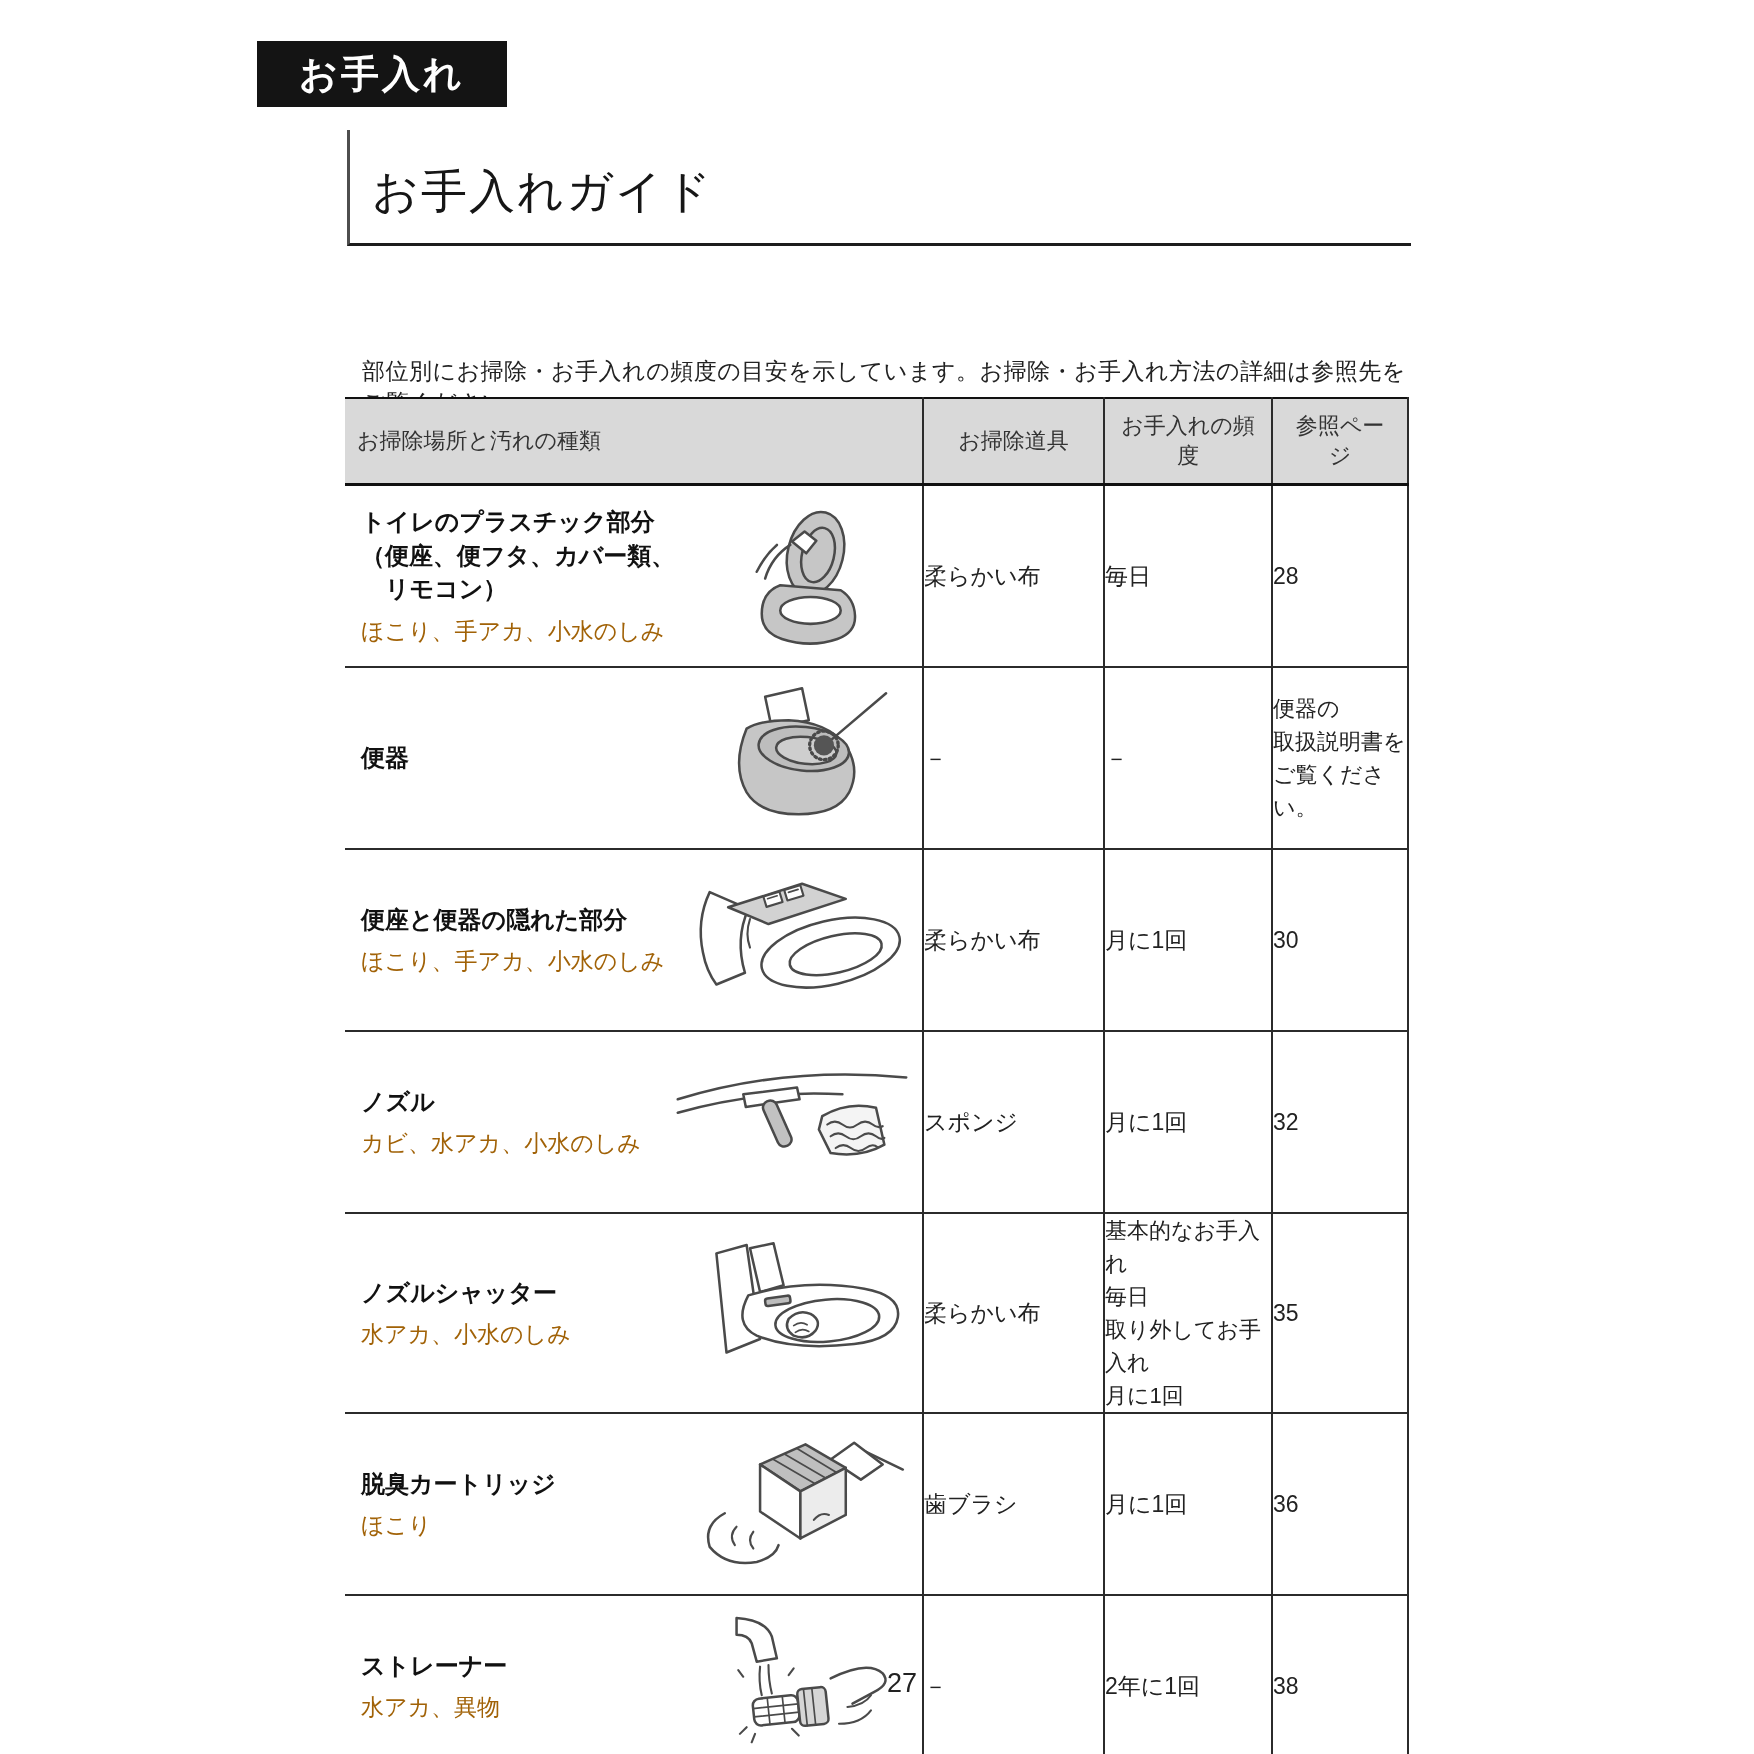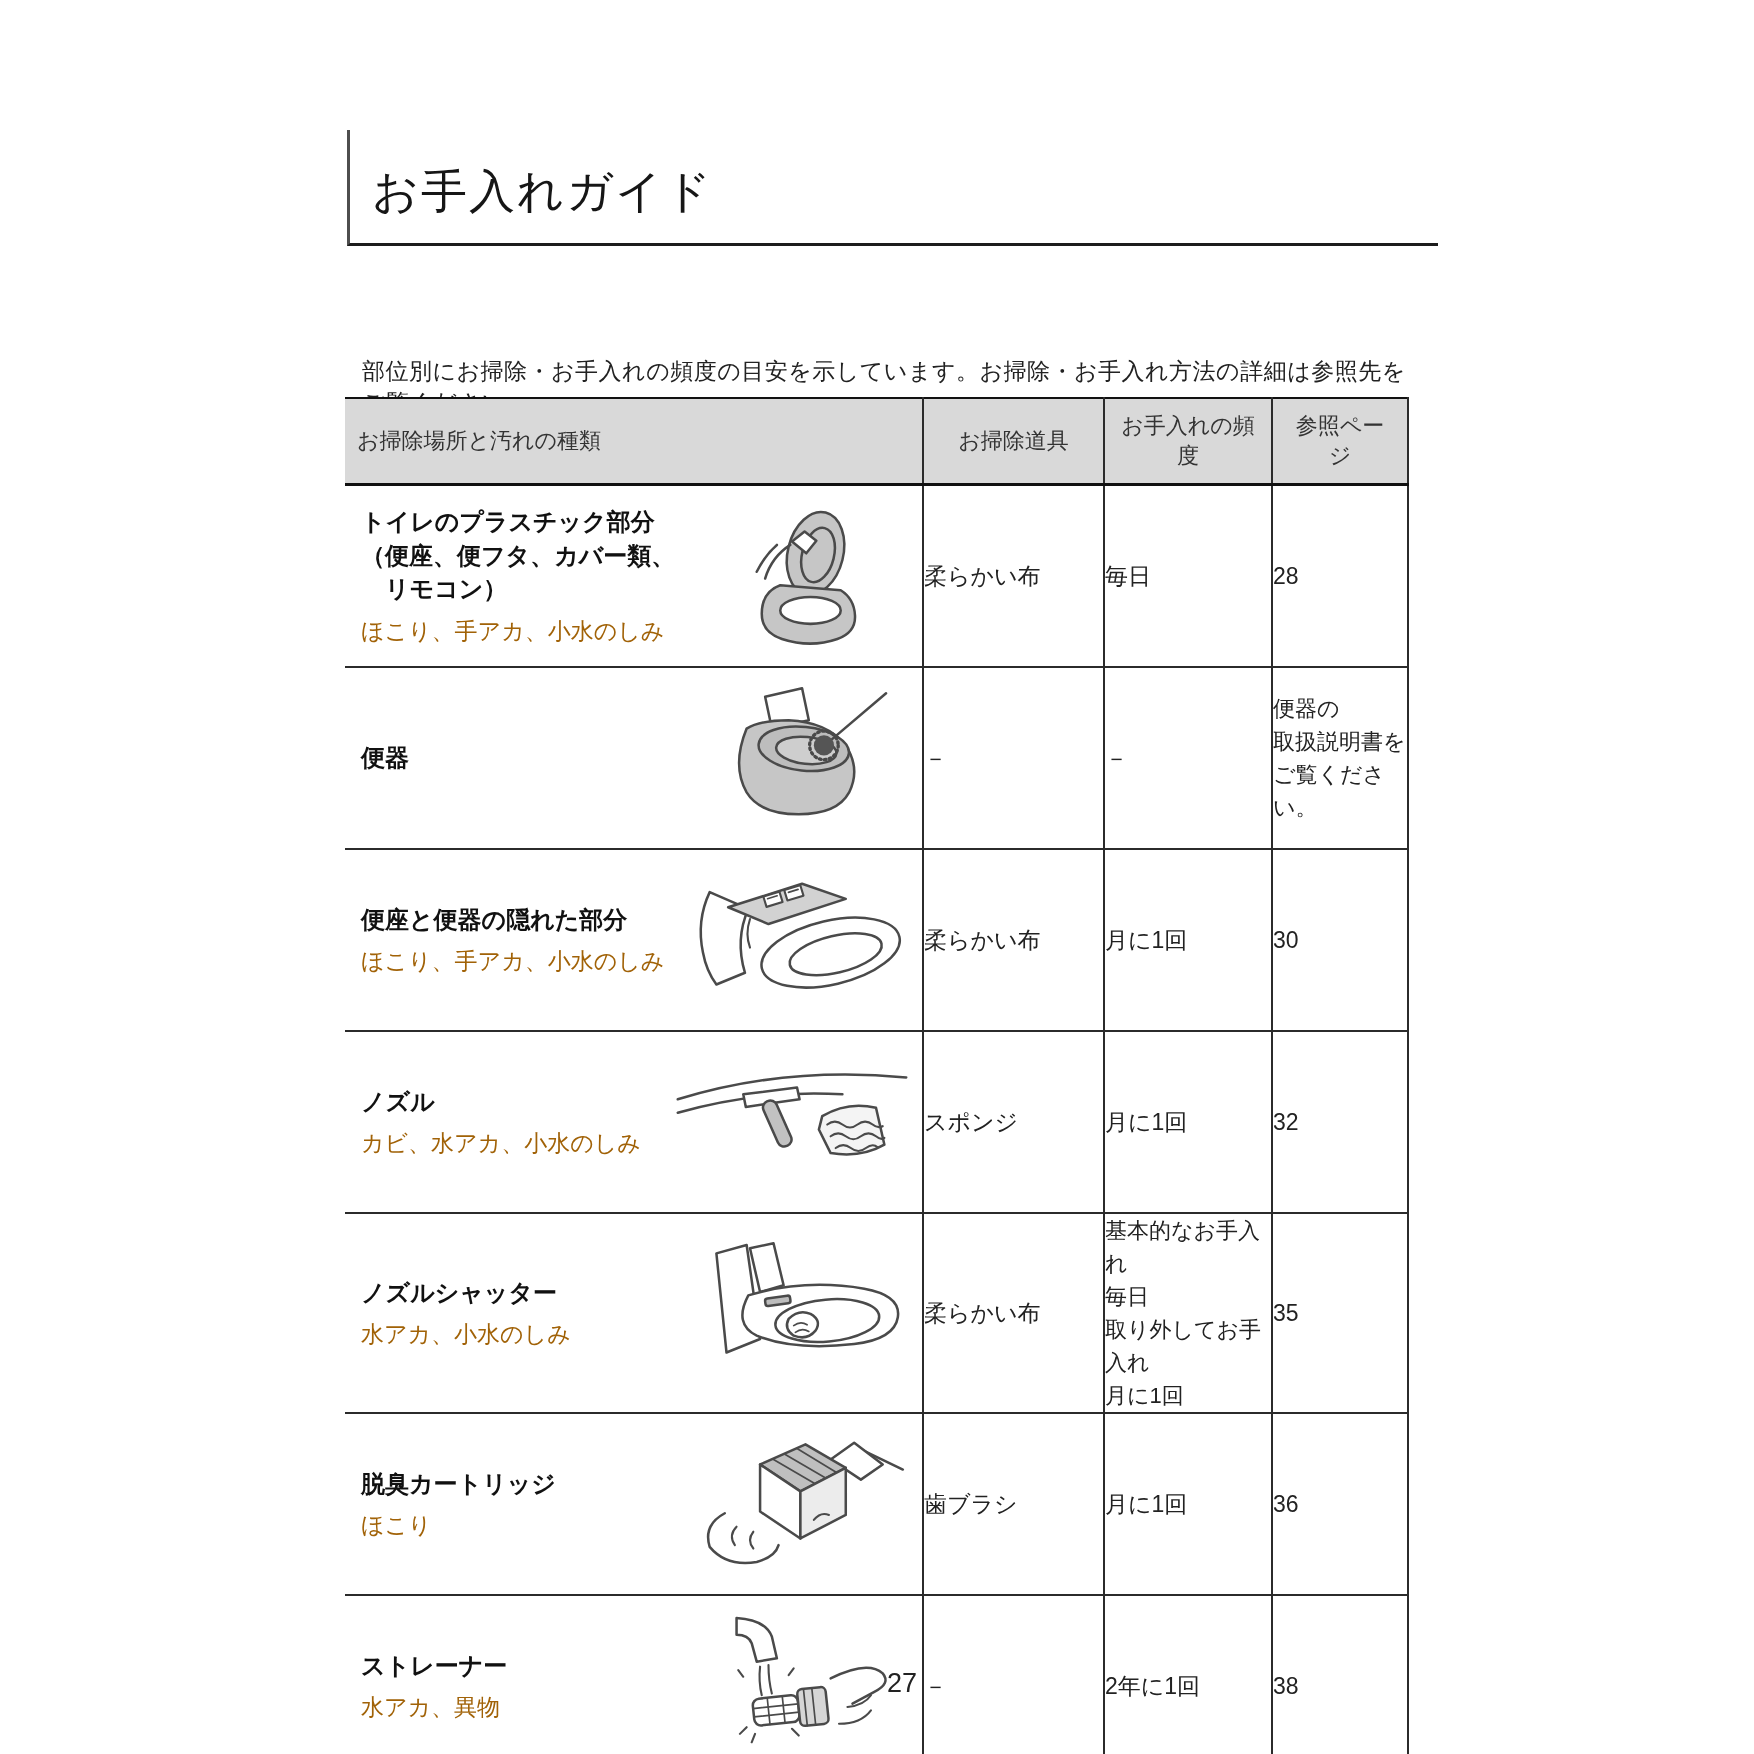--- a/index.html
+++ b/index.html
@@ -16,21 +16,20 @@
     position:absolute; left:257px; top:41px; width:250px; height:66px;
     background:#141414; color:#ffffff;
     display:flex; align-items:center; justify-content:center;
     font-size:38px; font-weight:bold; letter-spacing:3px;
   }
   
   .title-block {
     position:absolute; left:347px; top:130px; width:1061px; height:113px;
     border-left:3px solid #4e4e4e;
     border-bottom:3px solid #1c1c1c;
-    padding-left:27px;
   }
   .title-block .page-title {
     position:absolute; left:22px; bottom:20px;
     font-size:46px; font-weight:normal; color:#161616; letter-spacing:2px;
   }
   
   .section-header {
     position:absolute; left:345px; top:308px; width:1063px;
     border-top:4px solid #161616;
     display:flex; align-items:flex-start;
@@ -81,20 +80,23 @@
   .page-number {
     position:absolute; left:0; top:1668px; width:1754px;
     text-align:center; font-size:27px; color:#222;padding-left:25px;
   }
 </style>
 </head>
 <body>
 
 <div class="page">
 
+  <div class="badge">
+    <span>お手入れ</span>
+  </div>
 
   <div class="title-block">
     <div class="page-title">お手入れガイド</div>
   </div>
 
 
   <div class="intro">部位別にお掃除・お手入れの頻度の目安を示しています。お掃除・お手入れ方法の詳細は参照先をご覧ください。</div>
 
   <table class="care">
     <colgroup>

